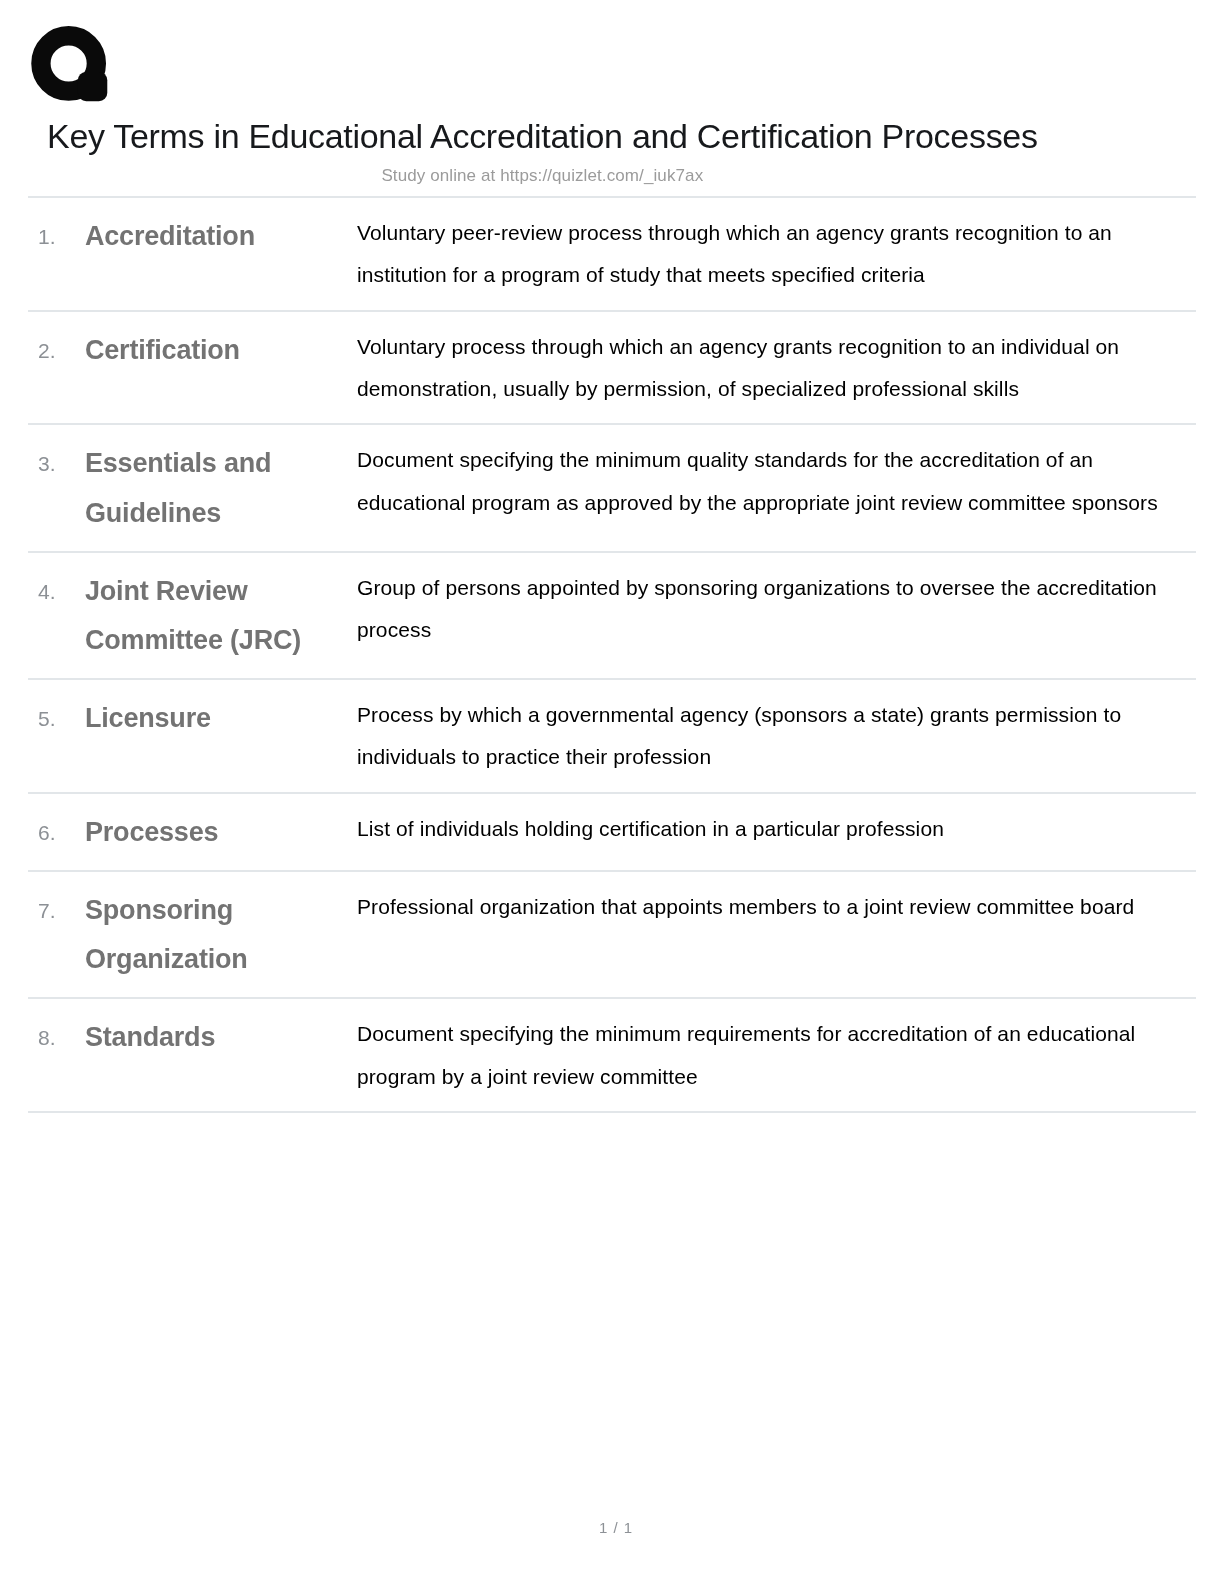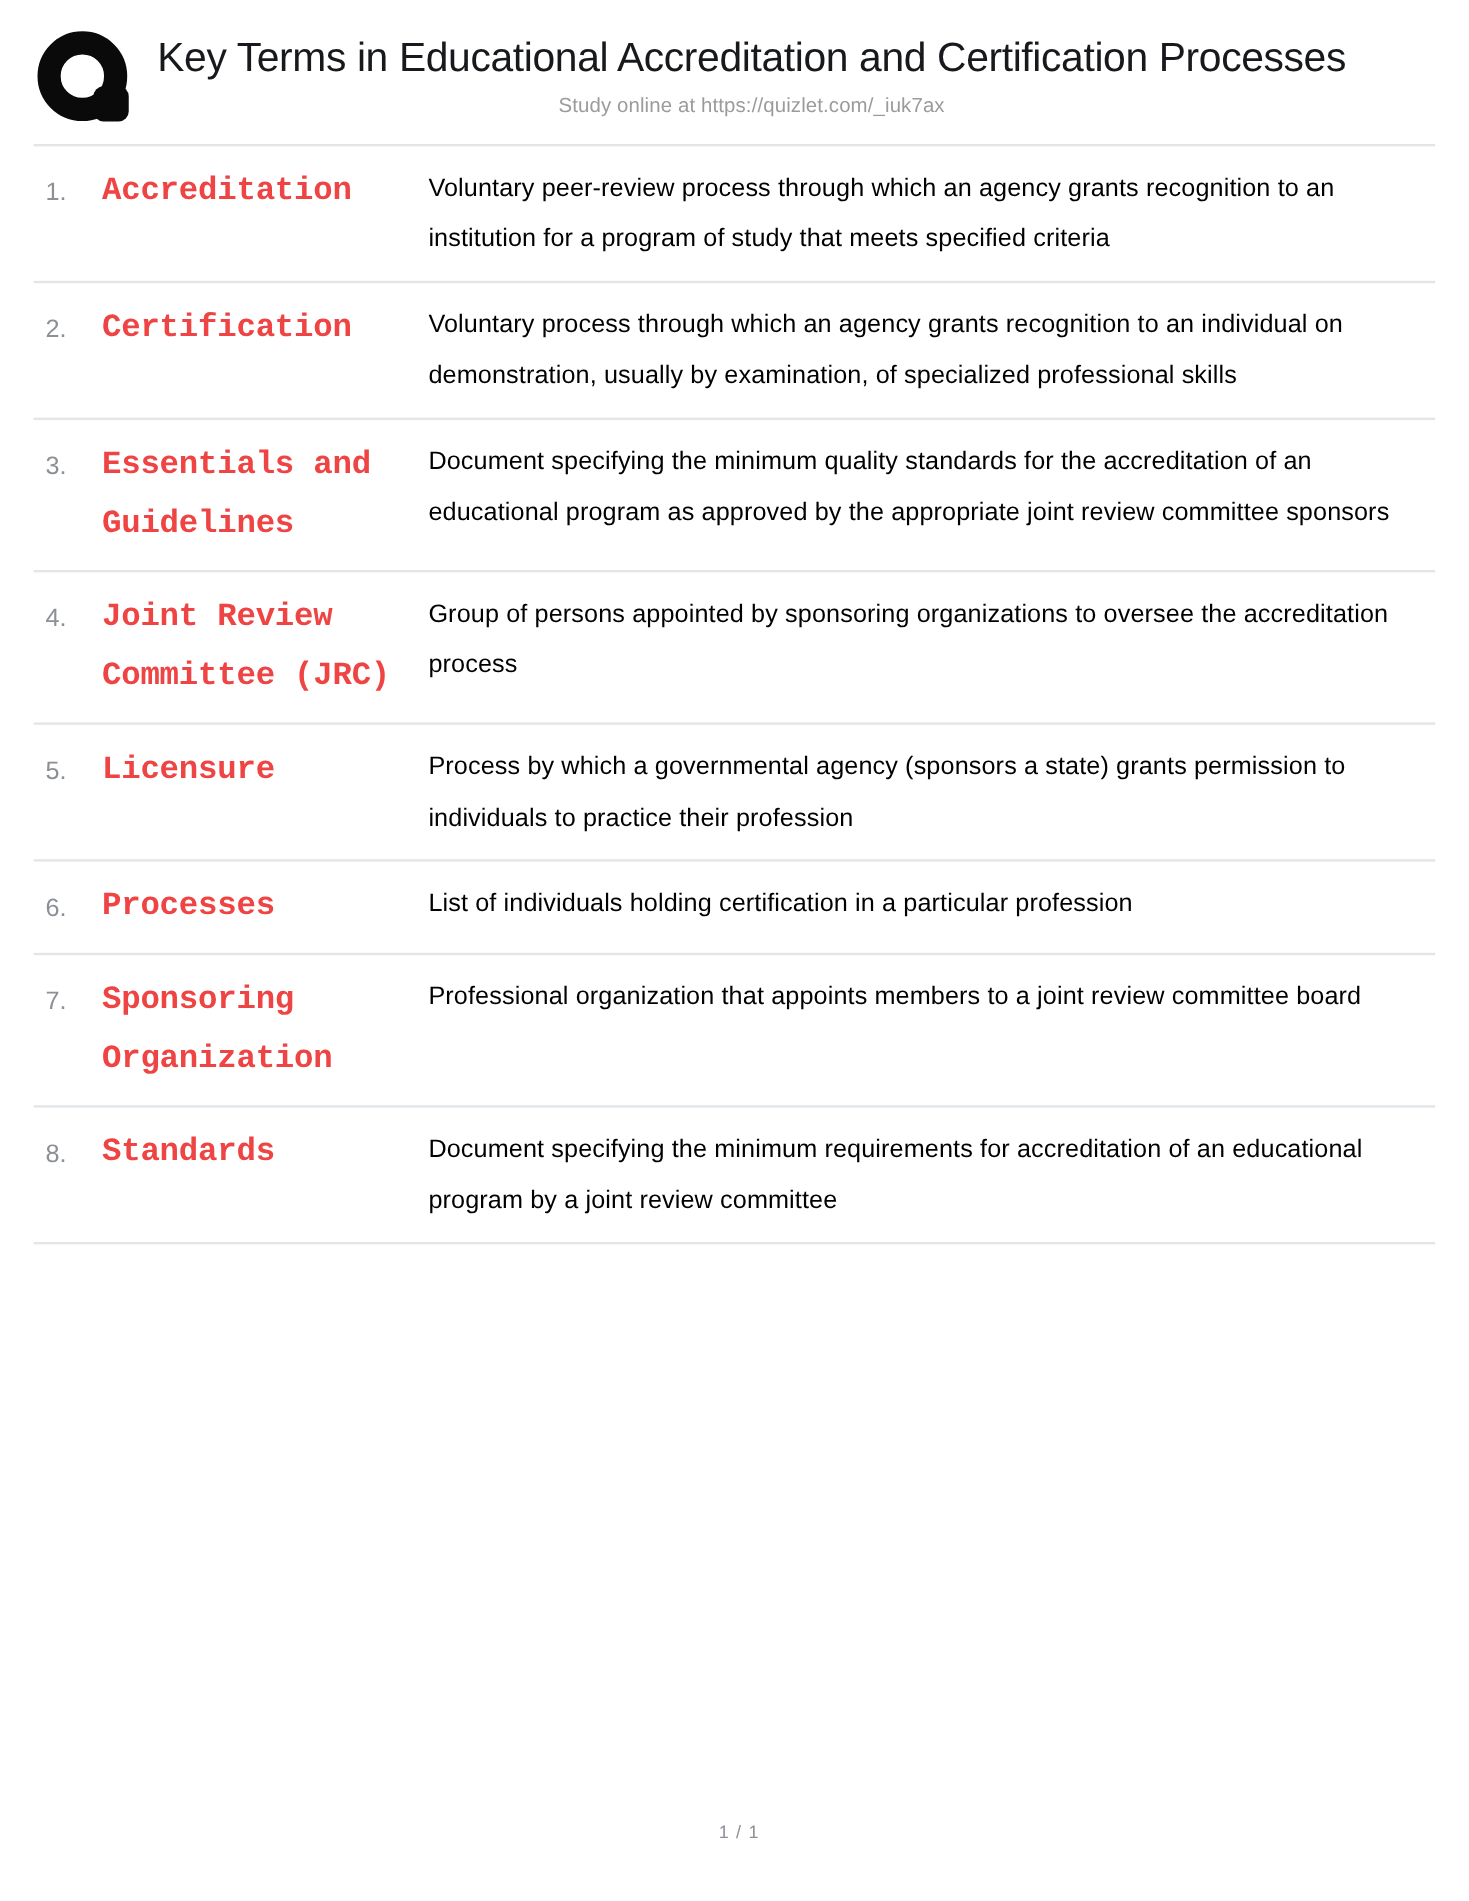--- a/index.html
+++ b/index.html
@@ -11,20 +11,21 @@
     font-family: "Liberation Sans", sans-serif;
     position: relative;
     overflow: hidden;
   }
 
   
   .header {
     display: flex;
     align-items: flex-start;
     padding: 22px 28px 10px 30px;
+    flex-direction: column;
   }
   .logo { flex: 0 0 auto; }
   .logo svg { width: 84px; height: 88px; display: block; }
   .header-text { margin-left: 17px; padding-top: 6px; }
   .title {
     font-size: 34px;
     font-weight: 500;
     color: #17191c;
     letter-spacing: -0.3px;
     line-height: 1.2;
@@ -56,24 +57,23 @@
     padding: 13px 0 0 10px;
     font-size: 21px;
     color: #8c9095;
   }
   .term {
     flex: 0 0 272px;
     width: 272px;
     padding-right: 12px;
     font-size: 27px;
     font-weight: 700;
-    color: #ef4444;
+    color: #737373;
     line-height: 1.82;
     letter-spacing: -0.2px;
-    font-family: Liberation Mono, monospace;
   }
   .def {
     flex: 1 1 auto;
     padding-right: 30px;
     font-size: 21px;
     color: #000000;
     line-height: 2.02;
     letter-spacing: 0.1px;
   }
 
@@ -110,21 +110,21 @@
 
   <div class="row">
     <div class="num">1.</div>
     <div class="term">Accreditation</div>
     <div class="def">Voluntary peer-review process through which an agency grants recognition to an institution for a program of study that meets specified criteria</div>
   </div>
 
   <div class="row">
     <div class="num">2.</div>
     <div class="term">Certification</div>
-    <div class="def">Voluntary process through which an agency grants recognition to an individual on demonstration, usually by examination, of specialized professional skills</div>
+    <div class="def">Voluntary process through which an agency grants recognition to an individual on demonstration, usually by permission, of specialized professional skills</div>
   </div>
 
   <div class="row">
     <div class="num">3.</div>
     <div class="term">Essentials and Guidelines</div>
     <div class="def">Document specifying the minimum quality standards for the accreditation of an educational program as approved by the appropriate joint review committee sponsors</div>
   </div>
 
   <div class="row">
     <div class="num">4.</div>

